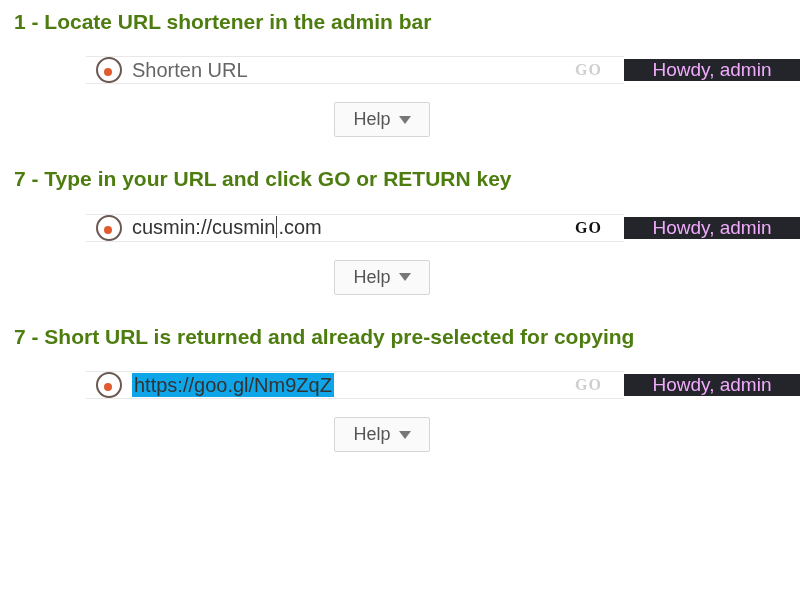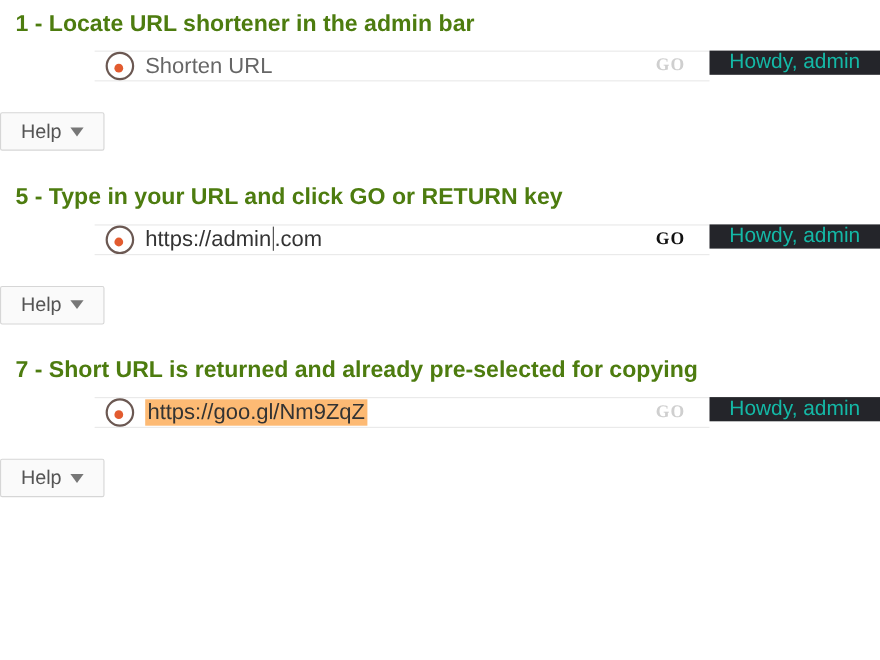--- a/index.html
+++ b/index.html
@@ -17,21 +17,21 @@
     font-weight: 700;
     font-size: 21px;
     line-height: 1.35;
     padding: 8px 14px 10px 14px;
   }
   .adminbar-block {
     position: relative;
   }
   .adminbar {
     display: flex;
-    align-items: flex-start;
+    align-items: center;
     height: 48px;
   }
   .adminbar .gap-left {
     width: 86px;
     background: #24252a;
   }
   .adminbar .url-area {
     flex: 1;
     background: #ffffff;
     display: flex;
@@ -72,48 +72,48 @@
   }
   .adminbar .url-text .caret {
     display: inline-block;
     width: 0;
     border-left: 1.5px solid #444;
     height: 22px;
     vertical-align: -4px;
     margin: 0 1px;
   }
   .adminbar .url-text .sel {
-    background: #fdba74;
+    background: #0ea5e9;
     padding: 1px 2px;
   }
   .adminbar .go-btn {
     font-size: 16px;
     font-weight: 800;
     letter-spacing: 1px;
     padding: 0 12px;
     display: flex;
     align-items: center;
     height: 100%;
     user-select: none;
     font-family: Liberation Serif, serif;
   }
   .adminbar .go-btn.inactive { color: #cfcfcf; }
   .adminbar .go-btn.active   { color: #111; }
   .adminbar .howdy {
-    width: 155px;
+    width: 176px;
     background: #24252a;
-    color: #14b8a6;
+    color: #f0abfc;
     font-size: 19px;
     display: flex;
     align-items: center;
     justify-content: center;
   }
   .help-row {
     display: flex;
-    justify-content: flex-start;
+    justify-content: center;
     padding: 8px 36px 0 0;
   }
   .help-btn {
     border: 1px solid #d6d6d6;
     background: #fafafa;
     color: #555;
     font-size: 18px;
     padding: 6px 18px;
     display: flex;
     align-items: center;
@@ -147,28 +147,28 @@
   <div class="help-row">
     <div class="help-btn">
       <span>Help</span>
       <span class="tri"></span>
     </div>
   </div>
 </div>
 
 <div class="spacer"></div>
 
-<div class="step-caption">5 - Type in your URL and click GO or RETURN key</div>
+<div class="step-caption">7 - Type in your URL and click GO or RETURN key</div>
 <div class="adminbar-block">
   <div class="adminbar">
     <div class="gap-left"></div>
     <div class="url-area">
       <span class="cusmin-icon"></span>
       <span class="url-text value">
-        <span>https://admin</span><span class="caret"></span><span>.com</span>
+        <span>cusmin://cusmin</span><span class="caret"></span><span>.com</span>
       </span>
       <span style="flex:1"></span>
       <span class="go-btn active">GO</span>
     </div>
     <div class="howdy">Howdy, admin</div>
   </div>
   <div class="help-row">
     <div class="help-btn">
       <span>Help</span>
       <span class="tri"></span>

